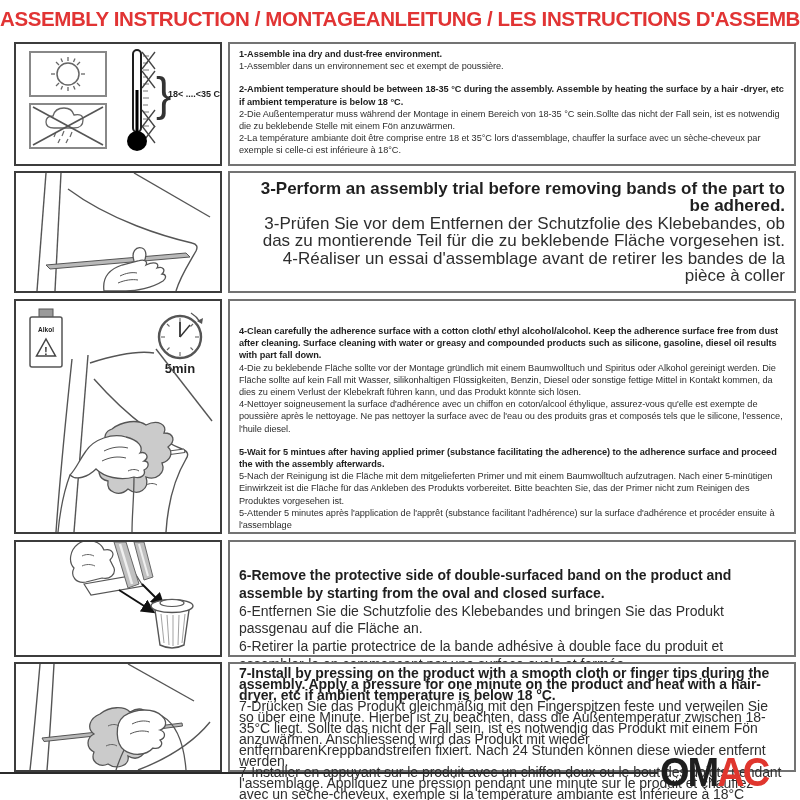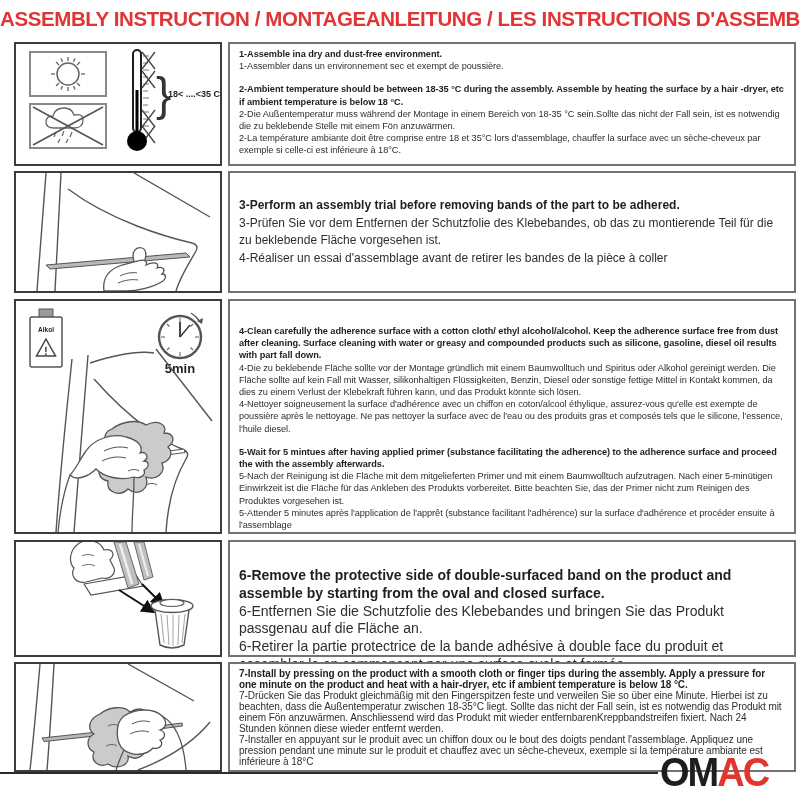--- a/index.html
+++ b/index.html
@@ -21,22 +21,22 @@
   }
   .illus svg{display:block;width:100%;height:100%;}
   svg text{font-family:"Liberation Sans",sans-serif;}
   .r1{top:42px;height:124px;}
   .r2{top:171px;height:122px;}
   .r3{top:299px;height:235px;}
   .r4{top:540px;height:117px;}
   .r5{top:662px;height:110px;}
   .tbox p{margin:0;}
   .small p{font-size:9.2px;line-height:12.2px;letter-spacing:-0.05px;}
-  .tight p{font-size:10px;line-height:11px;letter-spacing:-0.05px;}
-  .big p{font-size:12px;line-height:17.5px;}
+  .tight p{font-size:14px;line-height:11px;letter-spacing:-0.05px;}
+  .big p{font-size:17px;line-height:17.5px;text-align:right;}
   .big4 p{font-size:14px;line-height:17.8px;}
   .b{font-weight:700;color:#1f1f1f;}
   .gap{margin-top:11px !important;}
   .vcenter{display:flex;flex-direction:column;justify-content:center;}
   .t4{padding-top:25px;}
   .t3{padding-top:24px;}
   .footer-line{position:absolute;top:772px;left:0;width:658px;height:2px;background:#2b2b2b;}
   .logo{
     position:absolute;top:750px;left:660px;width:136px;text-align:left;
     font-size:38px;font-weight:700;letter-spacing:-2px;white-space:nowrap;

